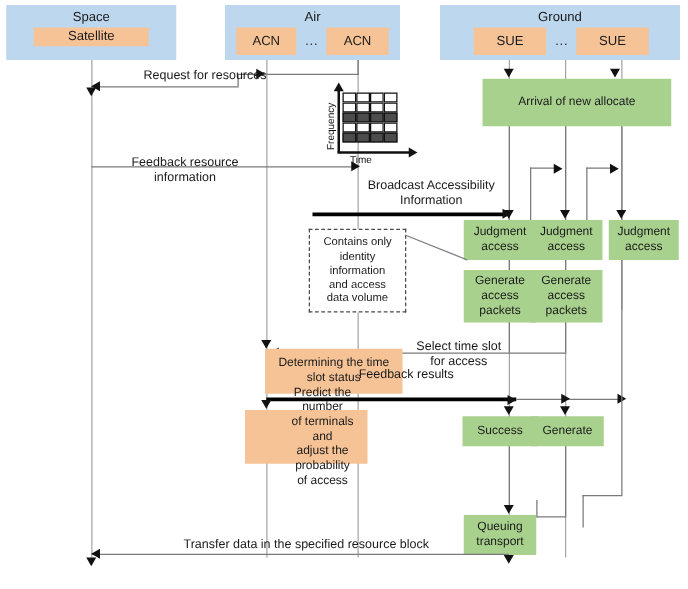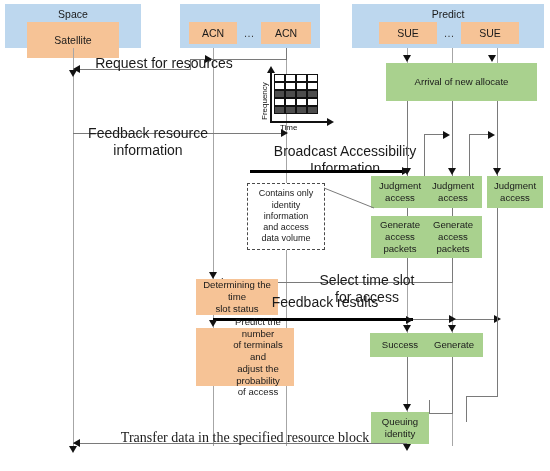--- a/index.html
+++ b/index.html
@@ -10,50 +10,51 @@
   .node{position:absolute;background:#f6c396;box-sizing:border-box;display:flex;align-items:center;justify-content:center;text-align:center;font-size:10.5px;color:#1a1a1a;line-height:1.18;}
   .dots{position:absolute;display:flex;align-items:center;justify-content:center;font-size:11px;color:#3a3a3a;}
   .proc{position:absolute;box-sizing:border-box;display:flex;align-items:center;justify-content:center;text-align:center;font-size:9.6px;color:#1a1a1a;line-height:1.22;padding:1px 2px;}
   .proc.orange{background:#f6c396;}
   .proc.green{background:#a9d18e;}
   .note{position:absolute;box-sizing:border-box;background:#ffffff;border:1px dashed #4a4a4a;display:flex;align-items:center;justify-content:center;text-align:center;font-size:9px;color:#1a1a1a;line-height:1.25;padding:2px;}
   .ll{position:absolute;width:1px;background:#a6a6a6;}
   .lnk{position:absolute;background:#7a7a7a;}
   .lnk.h{height:1px;}
   .lnk.v{width:1px;}
-  .lbl{position:absolute;text-align:center;font-size:14px;color:#1a1a1a;line-height:1.2;white-space:pre-line;}
+  .lbl{position:absolute;text-align:center;font-size:10px;color:#1a1a1a;line-height:1.2;white-space:pre-line;}
   .thick{position:absolute;height:3px;background:#000000;}
   .ar{position:absolute;width:0;height:0;}
   .ar.d{border-left:4.5px solid transparent;border-right:4.5px solid transparent;border-top:7px solid #111;}
   .ar.l{border-top:4.5px solid transparent;border-bottom:4.5px solid transparent;border-right:7px solid #111;}
   .ar.r{border-top:4.5px solid transparent;border-bottom:4.5px solid transparent;border-left:7px solid #111;}
   .grid-wrap{position:absolute;}
   .axis{position:absolute;background:#111;}
   .glabel{position:absolute;font-size:8px;color:#111;}
   .gy{transform:rotate(-90deg);transform-origin:left top;white-space:nowrap;}
   .cell{position:absolute;box-sizing:border-box;border:1px solid #111;}
 </style>
 </head>
 <body>
 
 <div id="stage">
 
   <div class="hdr" style="left:5px;top:4px;width:136px;height:44px;">
     <div class="hdr-title">Space</div>
-    <div class="node" style="left:22px;top:18px;width:92px;height:36px;">Satellite</div>
+    <div class="node" style="left:22px;top:18px;width:92px;height:15px;">Satellite</div>
   </div>
 
   <div class="hdr" style="left:180px;top:4px;width:140px;height:44px;">
+    <div class="hdr-title">Air</div>
     <div class="node" style="left:9px;top:18px;width:48px;height:22px;">ACN</div>
     <div class="dots" style="left:57px;top:18px;width:24px;height:22px;">…</div>
     <div class="node" style="left:81px;top:18px;width:50px;height:22px;">ACN</div>
   </div>
 
   <div class="hdr" style="left:352px;top:4px;width:192px;height:44px;">
-    <div class="hdr-title">Predict</div>
+    <div class="hdr-title">Ground</div>
     <div class="node" style="left:27px;top:18px;width:58px;height:22px;">SUE</div>
     <div class="dots" style="left:85px;top:18px;width:24px;height:22px;">…</div>
     <div class="node" style="left:109px;top:18px;width:58px;height:22px;">SUE</div>
   </div>
 
   <div class="ll" style="left:73px;top:48px;height:398px;"></div>
   <div class="ll" style="left:213px;top:48px;height:398px;"></div>
   <div class="ll" style="left:286px;top:48px;height:398px;"></div>
   <div class="ll" style="left:407px;top:48px;height:398px;"></div>
   <div class="ll" style="left:452px;top:48px;height:398px;"></div>
@@ -167,32 +168,32 @@
 
   <div class="lnk v" style="left:407px;top:258px;height:24px;"></div>
   <div class="lnk v" style="left:452px;top:258px;height:24px;"></div>
   <div class="lnk h" style="left:218px;top:282px;width:235px;"></div>
   <div class="ar l" style="left:216px;top:277.5px;"></div>
   <div class="lbl" style="left:302px;top:272px;width:130px;">Select time slot
 for access</div>
 
   <div class="ar d" style="left:208.5px;top:272px;"></div>
 
-  <div class="proc orange" style="left:196px;top:279px;width:82px;height:36px;white-space:pre-line;">Determining the time
+  <div class="proc orange" style="left:212px;top:279px;width:110px;height:36px;white-space:pre-line;">Determining the time
 slot status</div>
 
   <div class="thick" style="left:213px;top:318px;width:200px;"></div>
   <div class="ar r" style="left:406px;top:315.5px;"></div>
   <div class="lnk h" style="left:413px;top:319px;width:84px;"></div>
   <div class="ar r" style="left:449px;top:315px;"></div>
   <div class="ar r" style="left:494px;top:315px;"></div>
   <div class="lbl" style="left:250px;top:294px;width:150px;">Feedback results</div>
 
   <div class="ar d" style="left:208.5px;top:320px;"></div>
-  <div class="proc orange" style="left:196px;top:328px;width:98px;height:58px;white-space:pre-line;padding-left:28px;">Predict the number
+  <div class="proc orange" style="left:196px;top:328px;width:98px;height:43px;white-space:pre-line;padding-left:28px;">Predict the number
 of terminals and
 adjust the probability
 of access</div>
 
   <div class="ar d" style="left:402.5px;top:325px;"></div>
   <div class="ar d" style="left:447.5px;top:325px;"></div>
   <div class="proc green" style="left:370px;top:333px;width:60px;height:24px;">Success</div>
   <div class="proc green" style="left:425px;top:333px;width:58px;height:24px;">Generate</div>
 
   <div class="lnk v" style="left:407px;top:357px;height:48px;"></div>
@@ -200,20 +201,20 @@
 
   <div class="lnk v" style="left:452px;top:357px;height:56px;"></div>
   <div class="lnk h" style="left:429px;top:413px;width:24px;"></div>
   <div class="lnk v" style="left:429px;top:400px;height:14px;"></div>
 
   <div class="lnk v" style="left:497px;top:248px;height:148px;"></div>
   <div class="lnk h" style="left:466px;top:396px;width:32px;"></div>
   <div class="lnk v" style="left:466px;top:396px;height:26px;"></div>
 
   <div class="proc green" style="left:371px;top:412px;width:58px;height:32px;white-space:pre-line;">Queuing
-identity</div>
+transport</div>
 
   <div class="lnk h" style="left:73px;top:443px;width:334px;"></div>
   <div class="ar l" style="left:73px;top:438.5px;"></div>
-  <div class="lbl" style="left:110px;top:430px;width:270px;font-family:Liberation Serif, serif;">Transfer data in the specified resource block</div>
+  <div class="lbl" style="left:110px;top:430px;width:270px;">Transfer data in the specified resource block</div>
   <div class="ar d" style="left:402.5px;top:444px;"></div>
 
 </div>
 
 </body></html>

